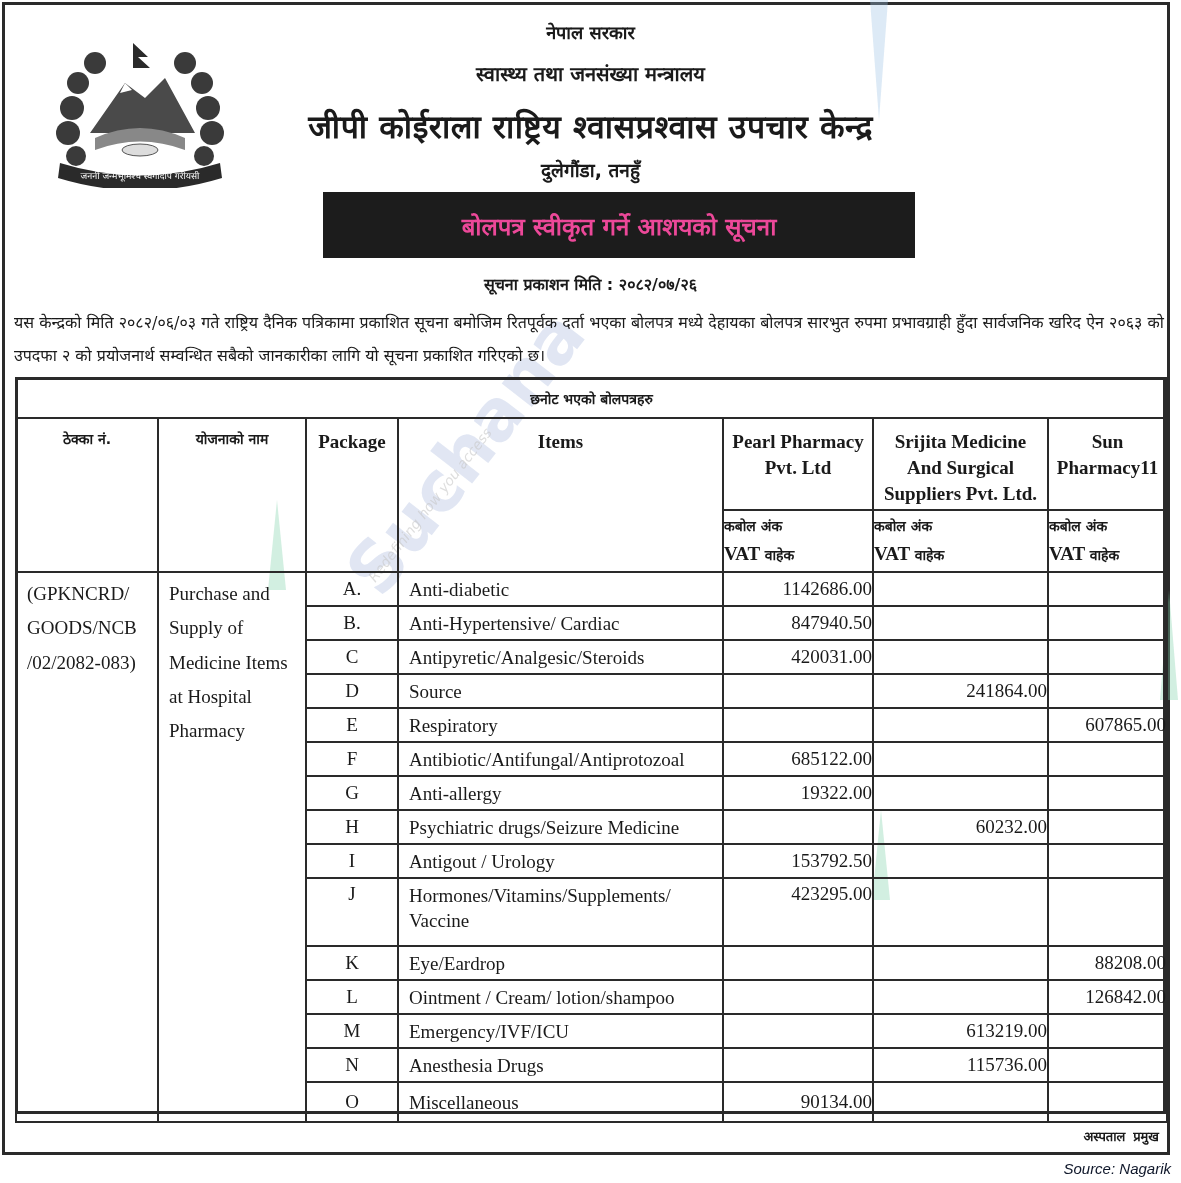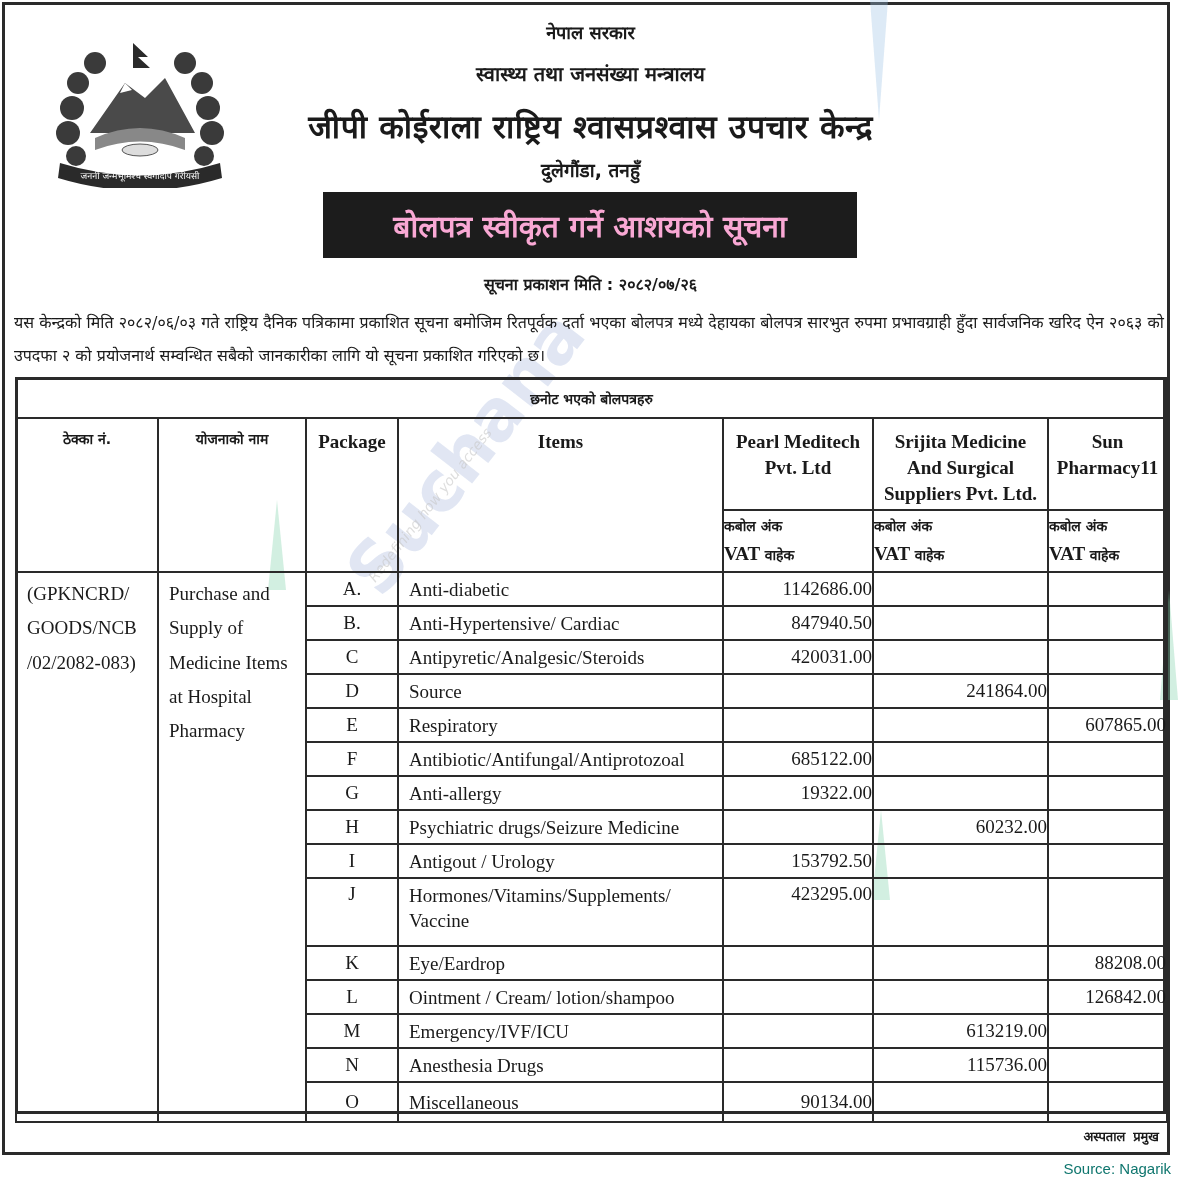--- a/index.html
+++ b/index.html
@@ -13,21 +13,21 @@
   .wm-sub { position:absolute; font-family:"DejaVu Sans", sans-serif; font-style:italic; color:#c8c8c8; opacity:.6; transform:rotate(-52deg); transform-origin:left top; white-space:nowrap; font-size:14px; }
 
   .emblem { position:absolute; left:50px; top:38px; width:180px; height:150px; }
 
   .hdr-line { position:absolute; left:0; width:1181px; text-align:center; font-family:"DejaVu Sans", sans-serif; font-weight:bold; color:#1a1a1a; }
   .h-gov { top:20px; font-size:18px; }
   .h-min { top:60px; font-size:20px; }
   .h-org { top:104px; font-size:32px; letter-spacing:.5px; }
   .h-loc { top:157px; font-size:19px; }
 
-  .notice-banner { position:absolute; left:323px; top:192px; width:534px; height:66px; background:#1c1c1c; color:#f9a8d4; font-family:"DejaVu Sans", sans-serif; font-weight:bold; font-size:30px; display:flex; align-items:center; justify-content:center; }
+  .notice-banner { position:absolute; left:323px; top:192px; width:592px; height:66px; background:#1c1c1c; color:#ec4899; font-family:"DejaVu Sans", sans-serif; font-weight:bold; font-size:24px; display:flex; align-items:center; justify-content:center; }
   .pub-date { position:absolute; left:0; top:273px; width:1181px; text-align:center; font-family:"DejaVu Sans", sans-serif; font-weight:bold; font-size:16px; }
 
   .intro { position:absolute; left:14px; top:306px; width:1150px; font-family:"DejaVu Serif", serif; font-size:16px; line-height:33px; text-align:justify; text-align-last:left; }
 
   .tbl-wrap { position:absolute; left:15px; top:377px; width:1151px; height:737px; border:3px solid #2a2a2a; box-sizing:border-box; }
   table.bids { position:absolute; left:15px; top:377px; border-collapse:collapse; table-layout:fixed; width:1151px; font-family:"Liberation Serif", serif; font-size:19px; }
   table.bids td, table.bids th { border:2px solid #2a2a2a; padding:0; }
   .cap-cell { height:38px; text-align:center; font-family:"DejaVu Sans", sans-serif; font-weight:bold; font-size:14px; }
   .th-top { vertical-align:top; padding-top:10px !important; text-align:center; font-weight:bold; }
   .th-deva { font-family:"DejaVu Sans", sans-serif; font-size:14px;border-radius:8px; }
@@ -41,21 +41,21 @@
   .span-cell .ln { display:block; }
   .pkg { text-align:center; }
   .item { padding-left:10px !important; line-height:25px; }
   .amt { text-align:right; }
   tr.r td { height:32px; }
   tr.r-tall td { height:62px; vertical-align:top; padding-top:4px; }
   tr.r-tall td.item { padding-top:4px; }
   tr.r-last td { height:38px; }
 
   .signature { position:absolute; right:22px; top:1127px; font-family:Liberation Mono, monospace; font-weight:bold; font-size:13px; }
-  .source { position:absolute; right:10px; top:1160px; font-family:"Liberation Sans", sans-serif; font-size:15px; color:#0f766e; }
+  .source { position:absolute; right:10px; top:1160px; font-family:"Liberation Sans", sans-serif; font-style:italic; font-size:15px; color:#0f172a; }
 </style>
 </head>
 <body>
 
 <div class="frame"></div>
 
 <div class="wm-spike" style="left:870px; top:0px; border-top:120px solid #9ec3e6;"></div>
 <div class="wm-spike" style="left:268px; top:500px; border-bottom:90px solid #7fd0a8;"></div>
 <div class="wm-spike" style="left:872px; top:810px; border-bottom:90px solid #7fd0a8;"></div>
 <div class="wm-spike" style="left:1160px; top:590px; border-bottom:110px solid #7fd0a8;"></div>
@@ -112,21 +112,21 @@
   <tbody>
       <tr>
     <td colspan="7" class="cap-cell">छनोट भएको बोलपत्रहरु</td>
   </tr>
   <tr>
     <th rowspan="2" class="th-top th-deva">ठेक्का नं.</th>
     <th rowspan="2" class="th-top th-deva">योजनाको नाम</th>
     <th rowspan="2" class="th-top th-eng">Package</th>
     <th rowspan="2" class="th-top th-eng">Items</th>
     <th class="th-top th-eng" style="height:80px;">
-      <div>Pearl Meditech</div>
+      <div>Pearl Pharmacy</div>
       <div>Pvt. Ltd</div>
     </th>
     <th class="th-top th-eng">
       <div>Srijita Medicine</div>
       <div>And Surgical</div>
       <div>Suppliers Pvt. Ltd.</div>
     </th>
     <th class="th-top th-eng">
       <div>Sun</div>
       <div>Pharmacy11</div>

